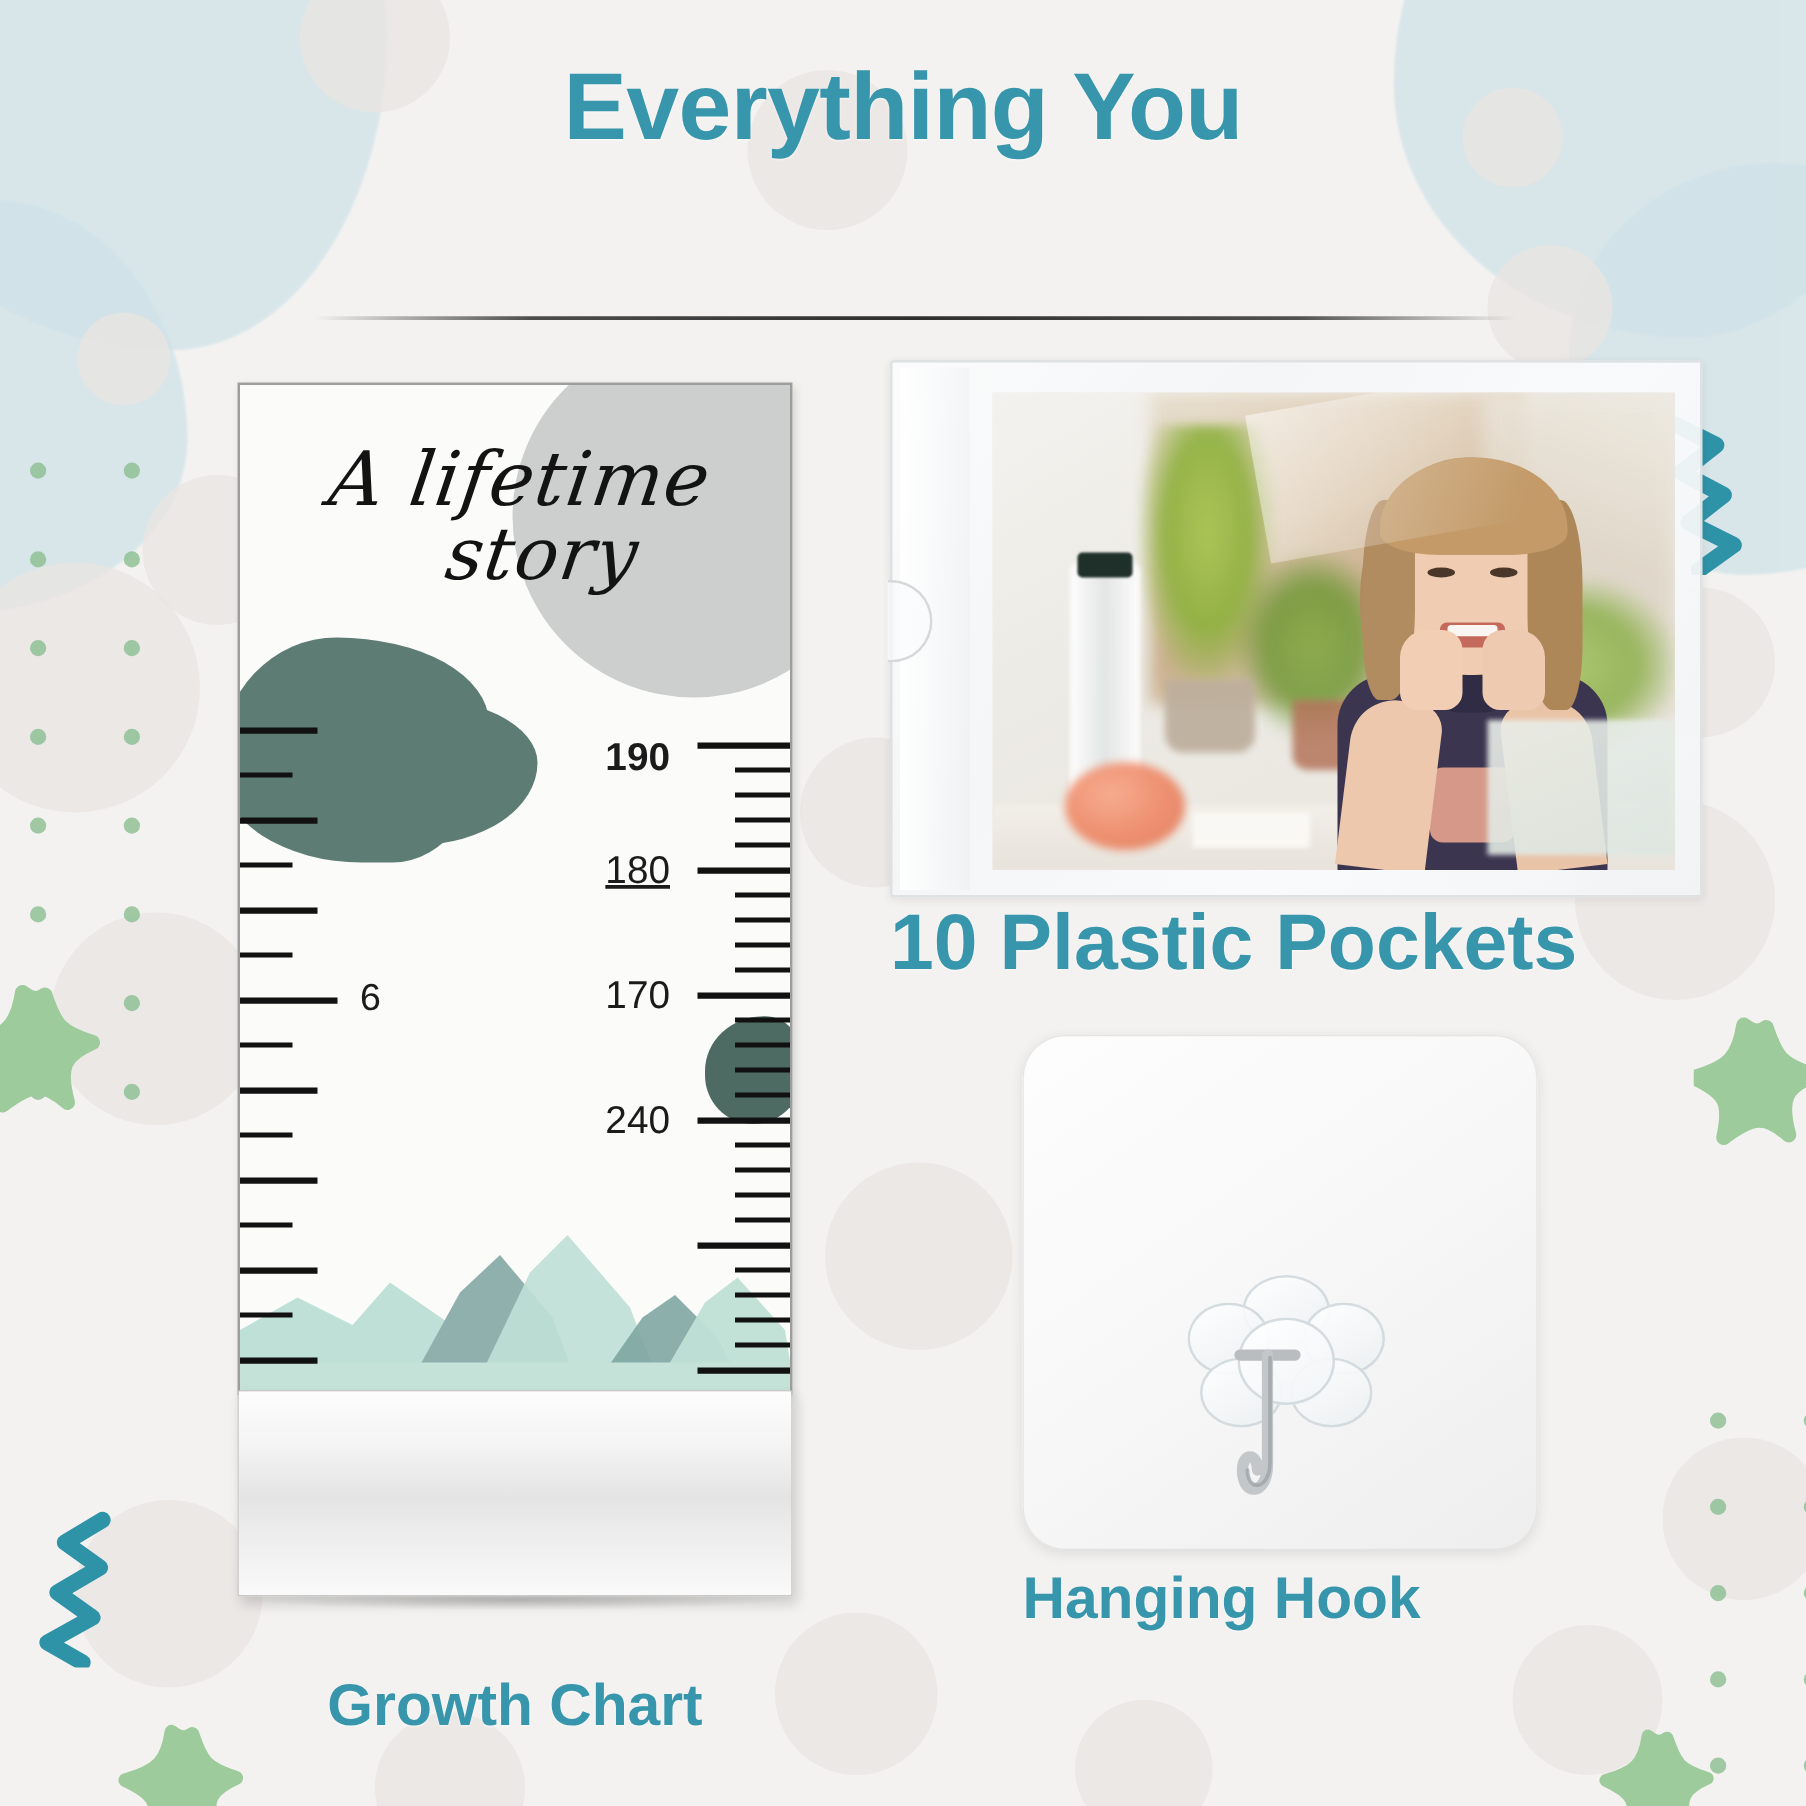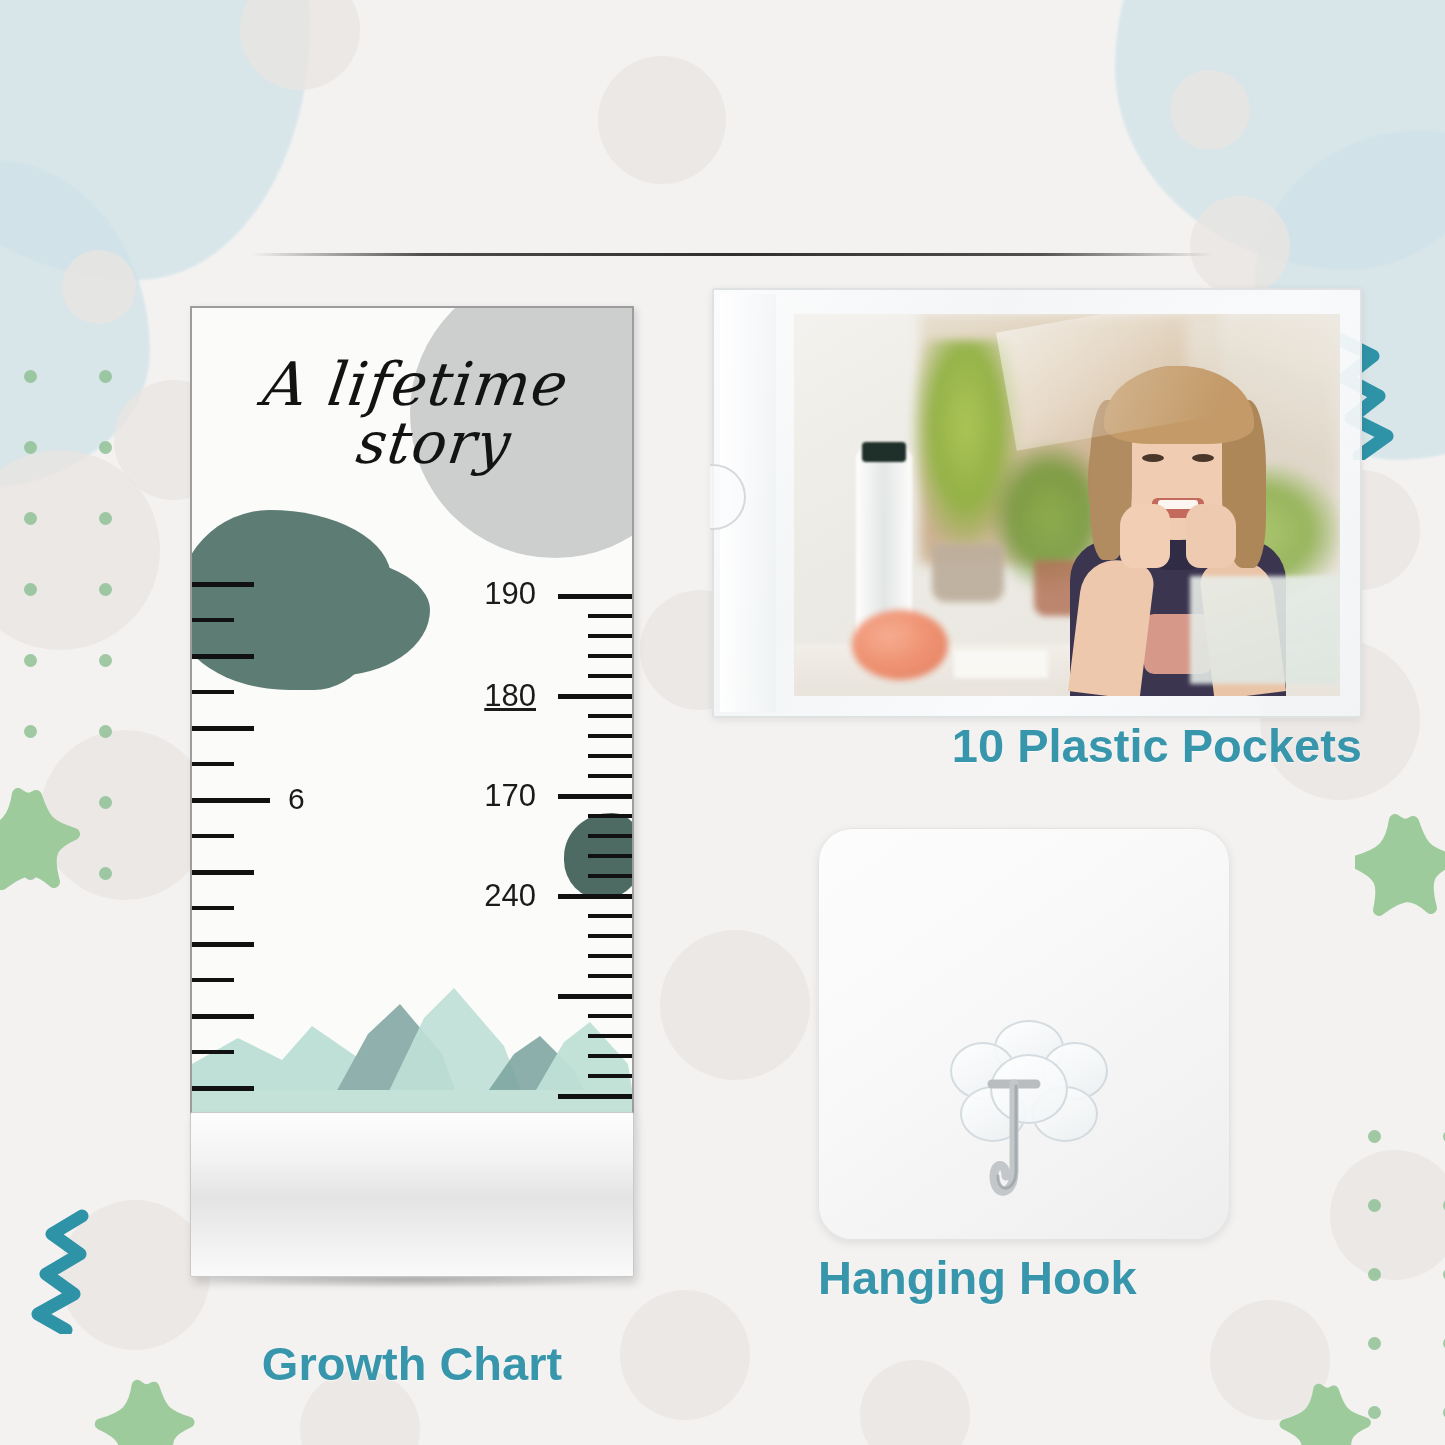--- a/index.html
+++ b/index.html
@@ -405,20 +405,21 @@
     <path d="M62,10 C70,34 74,40 100,48 C78,58 72,66 80,96 C62,80 52,80 28,98
              C34,70 30,62 4,50 C32,42 40,34 44,8 C52,14 56,14 62,10 Z" fill="#9ecb9b" stroke="#9ecb9b" stroke-width="12" stroke-linejoin="round"></path>
   </svg>
 
   <svg class="star" style="right:58px; top:1382px;" width="110" height="110" viewBox="0 0 120 130">
     <path d="M62,10 C70,34 74,40 100,48 C78,58 72,66 80,96 C62,80 52,80 28,98
              C34,70 30,62 4,50 C32,42 40,34 44,8 C52,14 56,14 62,10 Z" fill="#9ecb9b" stroke="#9ecb9b" stroke-width="12" stroke-linejoin="round"></path>
   </svg>
 
   <div id="title-block">
+    <div class="line">Everything You</div>
   </div>
   <div id="title-rule"></div>
 
   <div id="growth-chart-panel">
     <div id="gc-canvas">
       <div id="gc-gray-circle"></div>
 
       <div id="gc-script">
         <span class="s1">A lifetime</span>
         <span class="s2">story</span>
@@ -477,21 +478,21 @@
         <div class="tick" style="top:626px;width:44px;"></div>
         <div class="tick" style="top:646px;width:44px;"></div>
         <div class="tick" style="top:666px;width:44px;"></div>
         <div class="tick" style="top:686px;width:74px;height:5px;"></div>
         <div class="tick" style="top:706px;width:44px;"></div>
         <div class="tick" style="top:726px;width:44px;"></div>
         <div class="tick" style="top:746px;width:44px;"></div>
         <div class="tick" style="top:766px;width:44px;"></div>
         <div class="tick" style="top:786px;width:74px;height:5px;"></div>
       </div>
-      <div class="cm-label" style="top:268px;">190</div>
+      <div class="cm-label" style="top:280px;font-weight:bold;">190</div>
       <div class="cm-label" style="top:370px;text-decoration:underline;">180</div>
       <div class="cm-label" style="top:470px;">170</div>
       <div class="cm-label" style="top:570px;">240</div>
     </div>
 
     <div id="gc-roll"></div>
   </div>
   <div id="gc-roll-shadow" style="left:204px;top:1272px;"></div>
 
   <div style="position:absolute;left:190px;top:1336px;width:444px;text-align:center;font-size:47px;font-weight:bold;color:#3796ab;text-shadow:0 1px 2px rgba(255,255,255,.7);z-index:5;">Growth Chart</div>
@@ -530,21 +531,21 @@
       <div class="ph-layer ph-eye-r"></div>
       <div class="ph-layer ph-mouth"></div>
       <div class="ph-layer ph-teeth"></div>
       <div class="ph-layer ph-hand-l"></div>
       <div class="ph-layer ph-hand-r"></div>
       <div class="ph-layer ph-card"></div>
       <div class="ph-layer ph-glare"></div>
     </div>
   </div>
 
-  <div style="position:absolute;left:712px;top:718px;width:650px;text-align:right;font-size:47px;font-weight:bold;color:#3796ab;text-shadow:0 1px 2px rgba(255,255,255,.7);z-index:5;">10 Plastic Pockets</div>
+  <div style="position:absolute;left:712px;top:718px;width:650px;text-align:left;font-size:63px;font-weight:bold;color:#3796ab;text-shadow:0 1px 2px rgba(255,255,255,.7);z-index:5;">10 Plastic Pockets</div>
 
   <div id="hook-panel">
     <div id="hook-pad"></div>
 
     <div id="hook-body">
       <div class="petal" style="left:48px; top:-4px;  width:70px; height:56px;"></div>
       <div class="petal" style="left:4px;  top:18px;  width:66px; height:58px;"></div>
       <div class="petal" style="left:96px; top:18px;  width:66px; height:58px;"></div>
       <div class="petal" style="left:14px; top:62px;  width:66px; height:56px;"></div>
       <div class="petal" style="left:86px; top:62px;  width:66px; height:56px;"></div>

